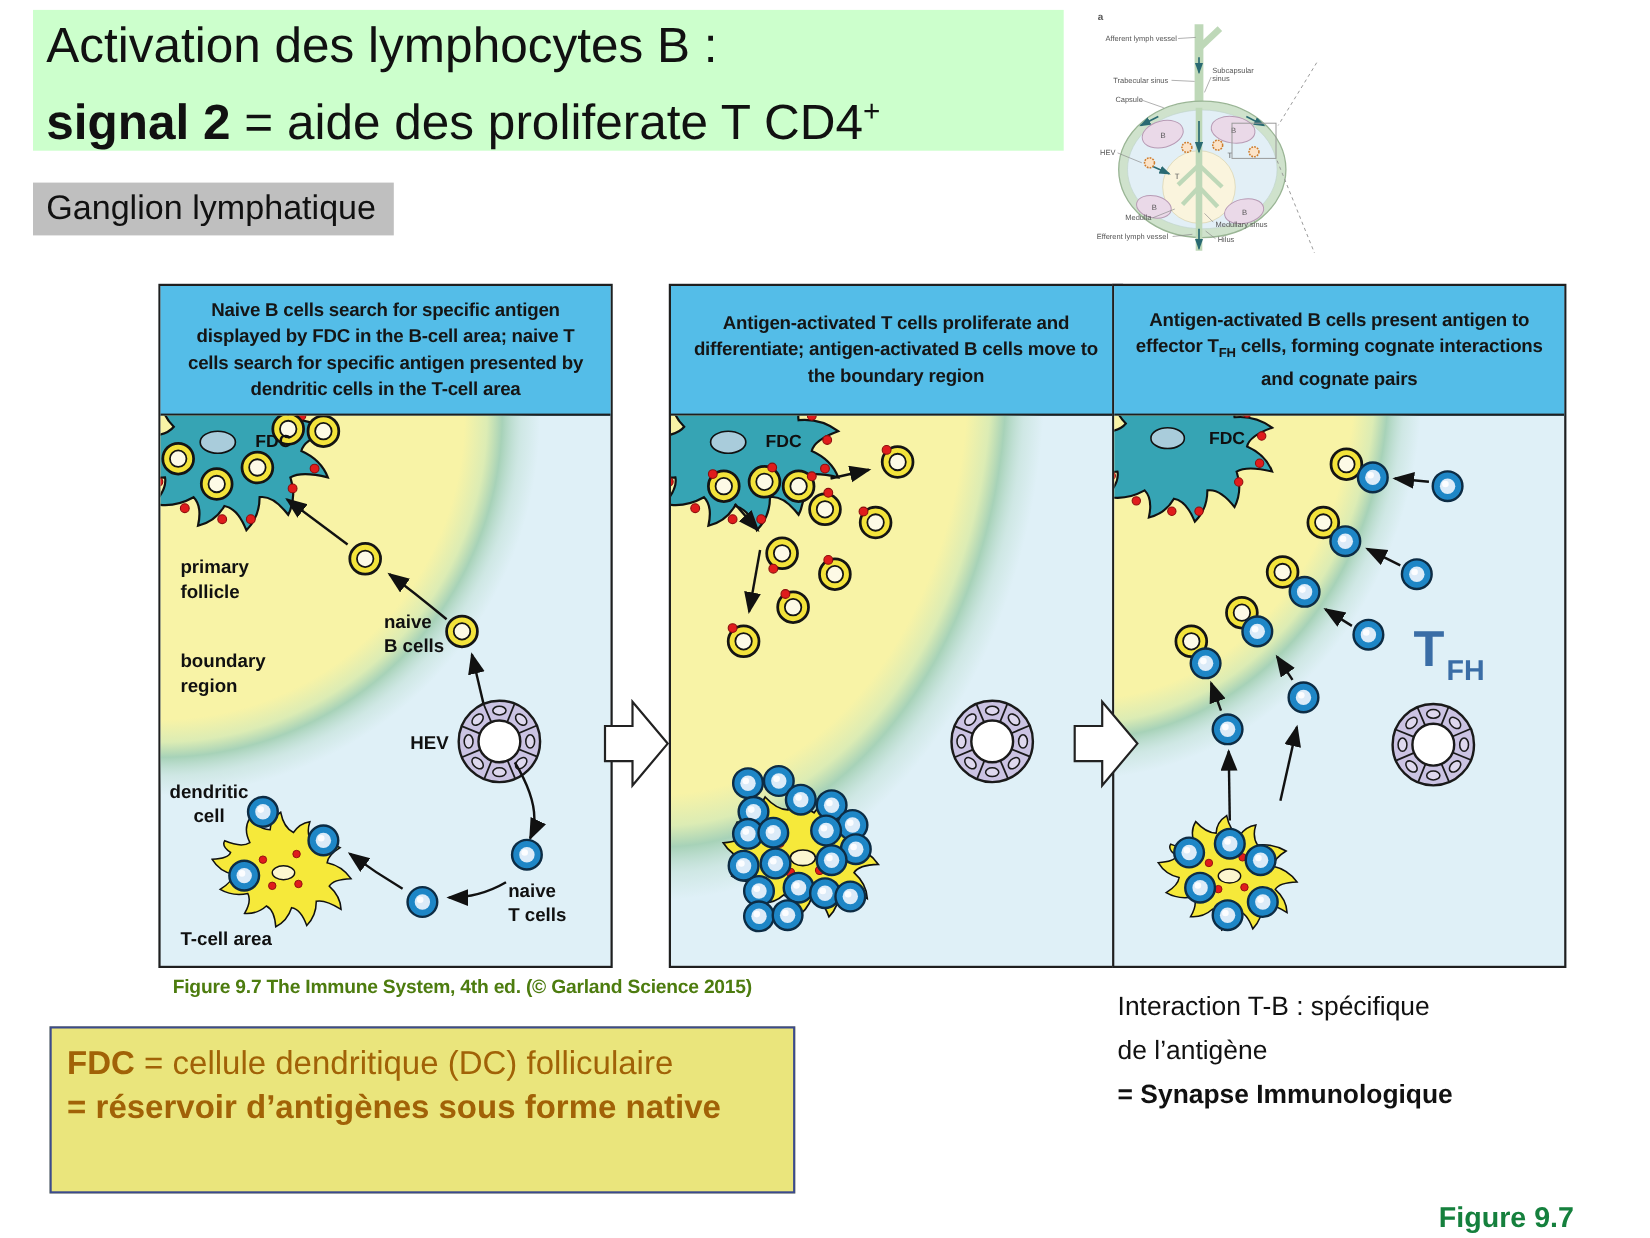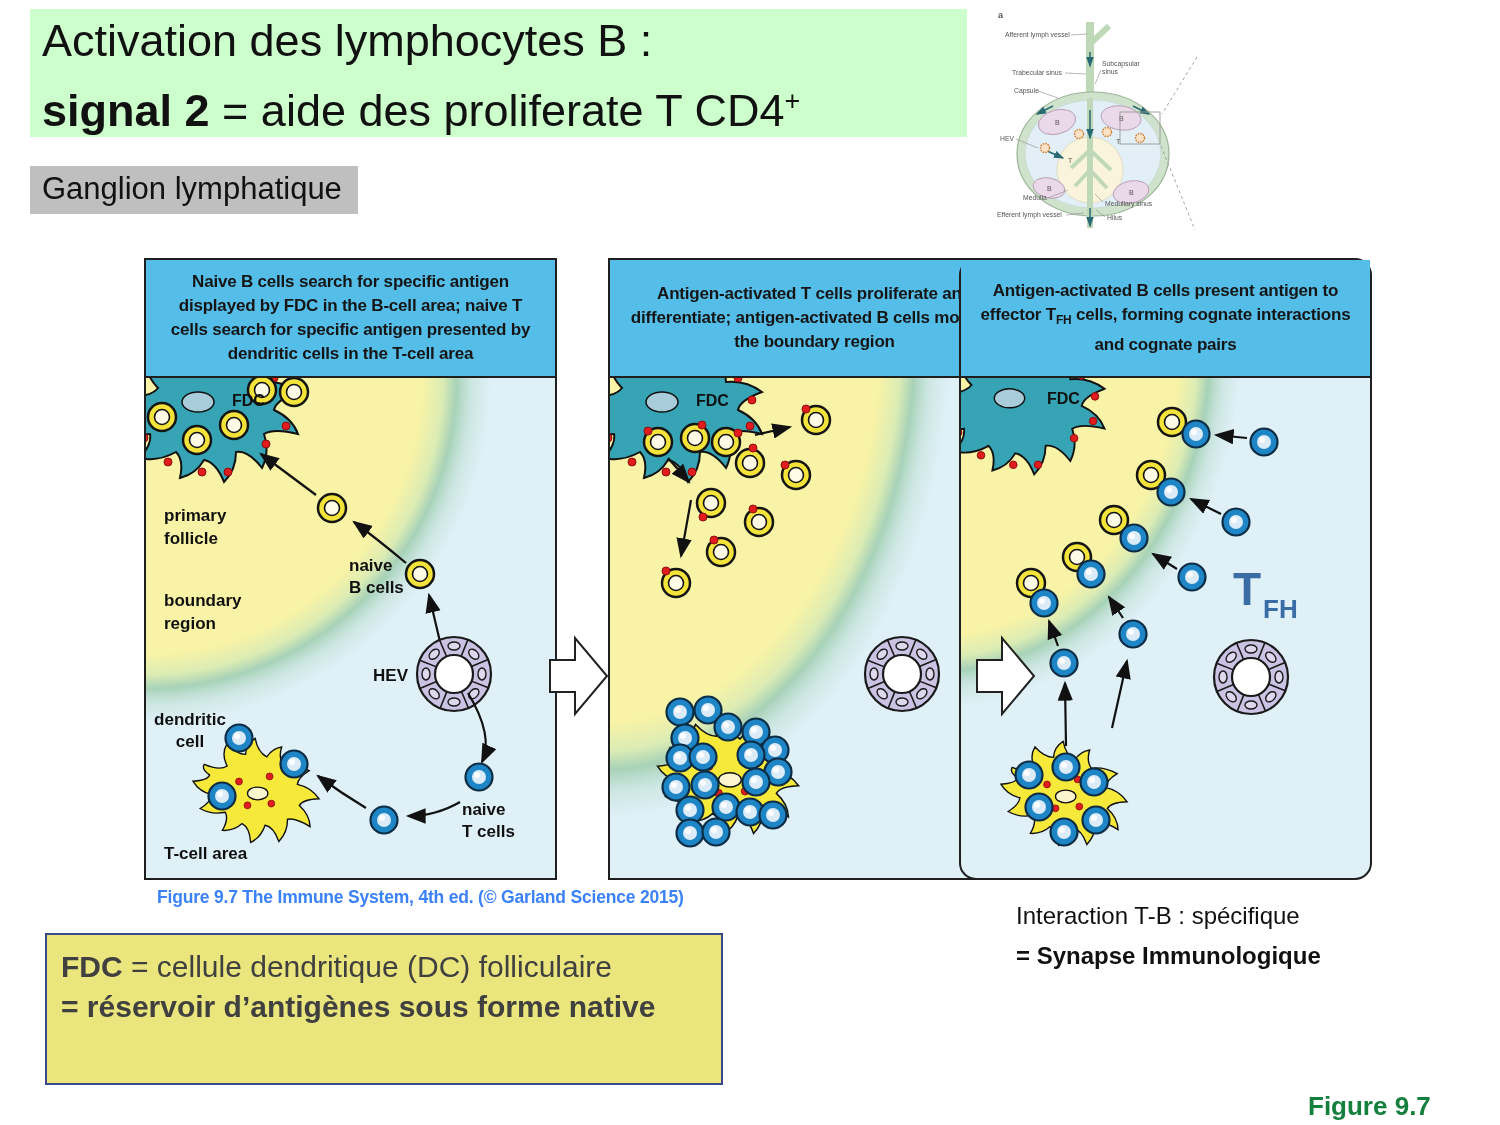--- a/index.html
+++ b/index.html
@@ -20,42 +20,42 @@
     font-size:31px;padding:5px 16px 7px 12px;
   }
   
   .inset{position:absolute;left:985px;top:2px;width:215px;height:233px;}
   .inset text{font-family:"Liberation Sans",sans-serif;fill:#555;}
   
   .panel{
     position:absolute;top:258px;width:409px;height:618px;
     border:2px solid #1f1f1f;background:#dff0f7;
   }
-  .p1{left:144px;} .p2{left:584px;margin-left:24px;} .p3{left:959px;border-radius:17px;}
+  .p1{left:144px;} .p2{left:584px;margin-left:24px;} .p3{left:1011px;}
   .phead{
     height:116px;background:#54bde8;border-bottom:2px solid #1f1f1f;
     display:flex;align-items:center;justify-content:center;text-align:center;
     font-weight:bold;font-size:17px;line-height:24px;color:#151515;
     padding:0 14px;letter-spacing:-0.2px;
   }
   .phead sub{font-size:70%;}
   .pbody{display:block;}
   .panel svg text{font-weight:bold;fill:#101010;}
   
   .blockarrow{position:absolute;top:628px;width:62px;height:96px;}
   .ba1{left:548px;} .ba2{left:975px;}
   
   .caption{
     position:absolute;left:157px;top:887px;font-size:17.5px;font-weight:bold;
-    letter-spacing:-0.2px;color:#3b82f6;
+    letter-spacing:-0.2px;color:#4d7c0f;
   }
   .note-box{
     position:absolute;left:45px;top:933px;width:678px;height:152px;
     background:#eae57c;border:2px solid #3b4a8c;box-sizing:border-box;
-    padding:12px 14px;color:#404040;font-size:30px;line-height:40px;
+    padding:12px 14px;color:#a16207;font-size:30px;line-height:40px;
   }
   .note-box b{font-weight:bold;}
   .conclusion{
     position:absolute;left:1016px;top:896px;font-size:24px;line-height:40px;color:#111;
   }
   .figref{
     position:absolute;left:1308px;top:1091px;font-size:26px;font-weight:bold;color:#15803d;
   }
 </style>
 </head>
@@ -469,16 +469,17 @@
 
 <div class="caption">Figure 9.7  The Immune System, 4th ed. (© Garland Science 2015)</div>
 
 <div class="note-box">
   <div><b>FDC</b><span> = cellule dendritique (DC) folliculaire</span></div>
   <div><b>= réservoir d’antigènes sous forme native</b></div>
 </div>
 
 <div class="conclusion">
   <div>Interaction T-B : spécifique</div>
+  <div>de l’antigène</div>
   <div><b>= Synapse Immunologique</b></div>
 </div>
 
 <div class="figref">Figure 9.7</div>
 
 </body></html>

